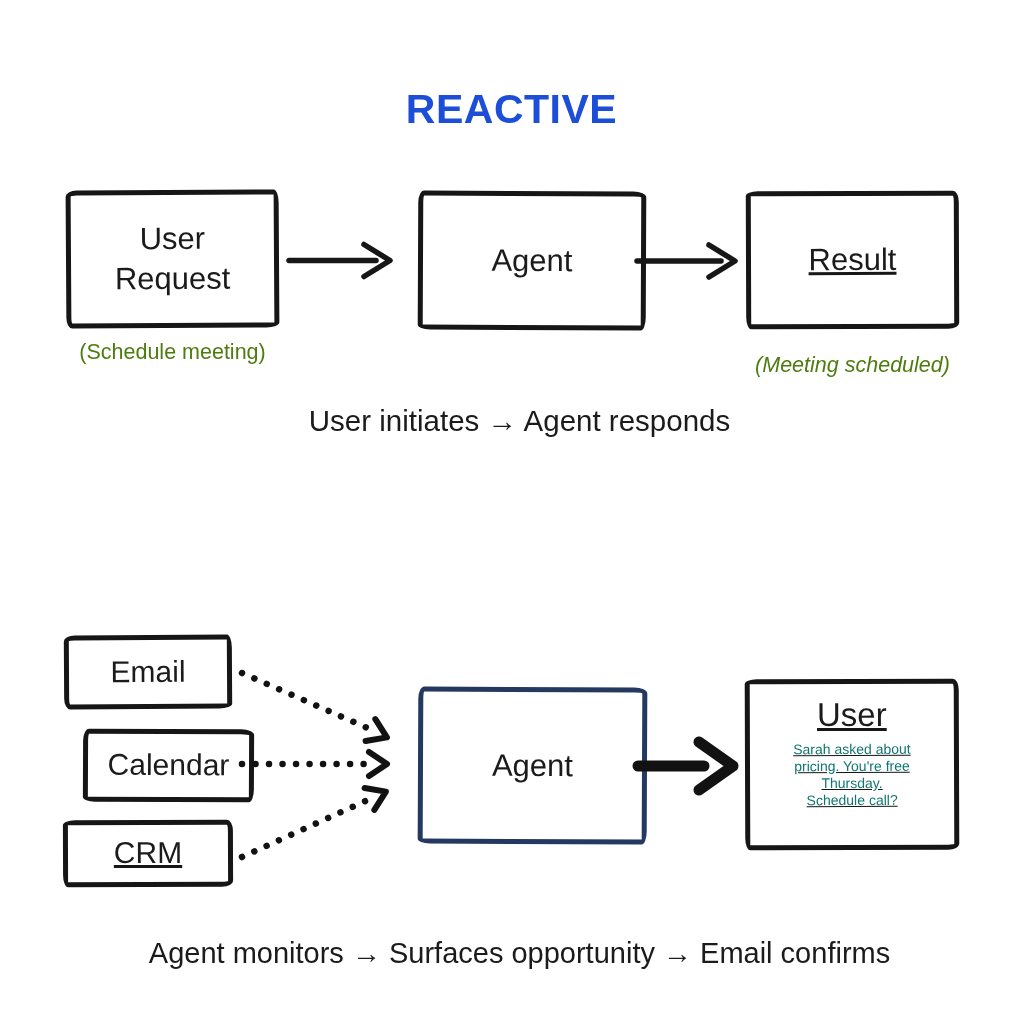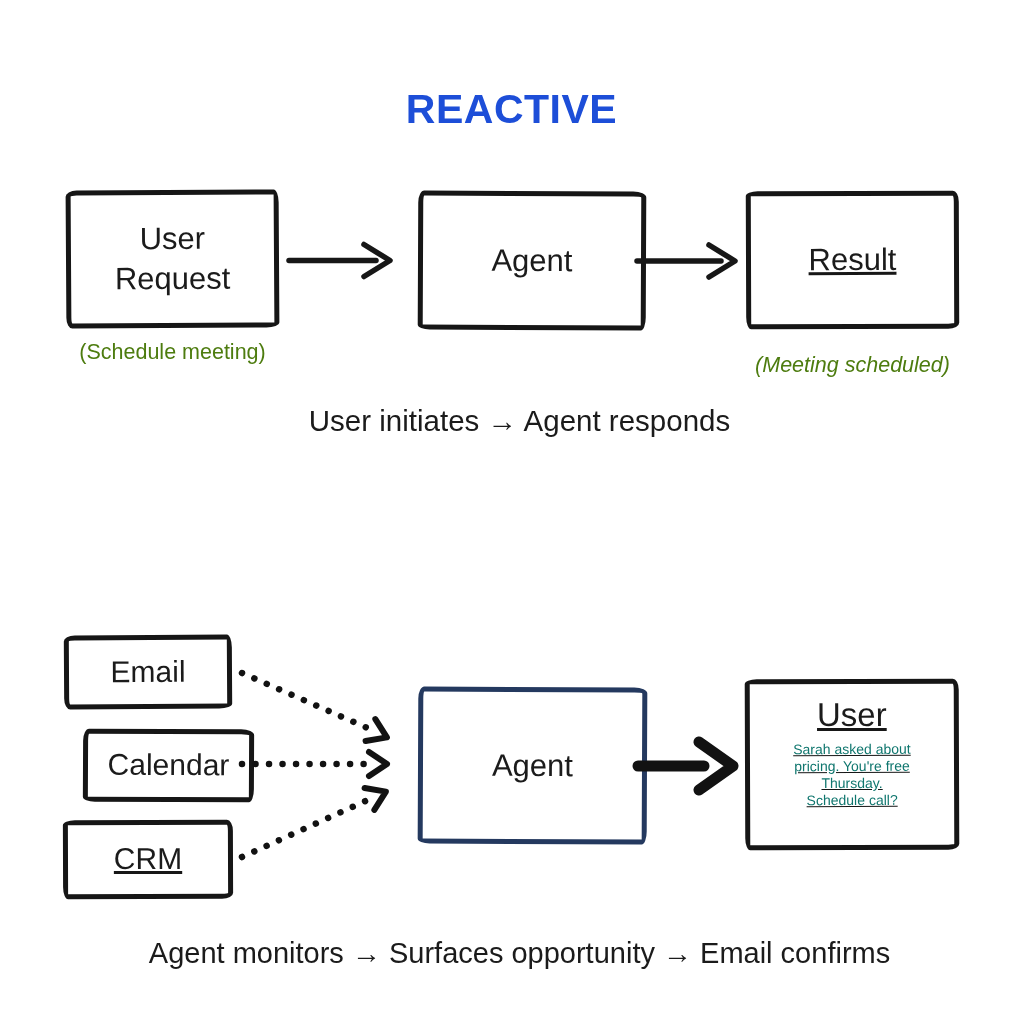--- a/index.html
+++ b/index.html
@@ -108,21 +108,21 @@
 
 
   <div class="abs sketch-box small-box r1" style="left:64px; top:635px; width:168px; height:74px;">
     <div class="box-label">Email</div>
   </div>
 
   <div class="abs sketch-box small-box r2" style="left:63px; top:729px; width:171px; height:73px;justify-content:center;">
     <div class="box-label">Calendar</div>
   </div>
 
-  <div class="abs sketch-box small-box r3" style="left:63px; top:820px; width:170px; height:79px;">
+  <div class="abs sketch-box small-box r3" style="left:63px; top:820px; width:170px; height:67px;">
     <div class="box-label">CRM</div>
   </div>
 
   <div class="abs sketch-box r2" style="left:398px; top:687px; width:229px; height:157px; border-color:#24395f;">
     <div class="box-label">Agent</div>
   </div>
 
   <div class="abs sketch-box user-box r3" style="left:745px; top:679px; width:214px; height:171px;">
     <div class="user-box-title">User</div>
     <div class="user-box-message">Sarah asked about

